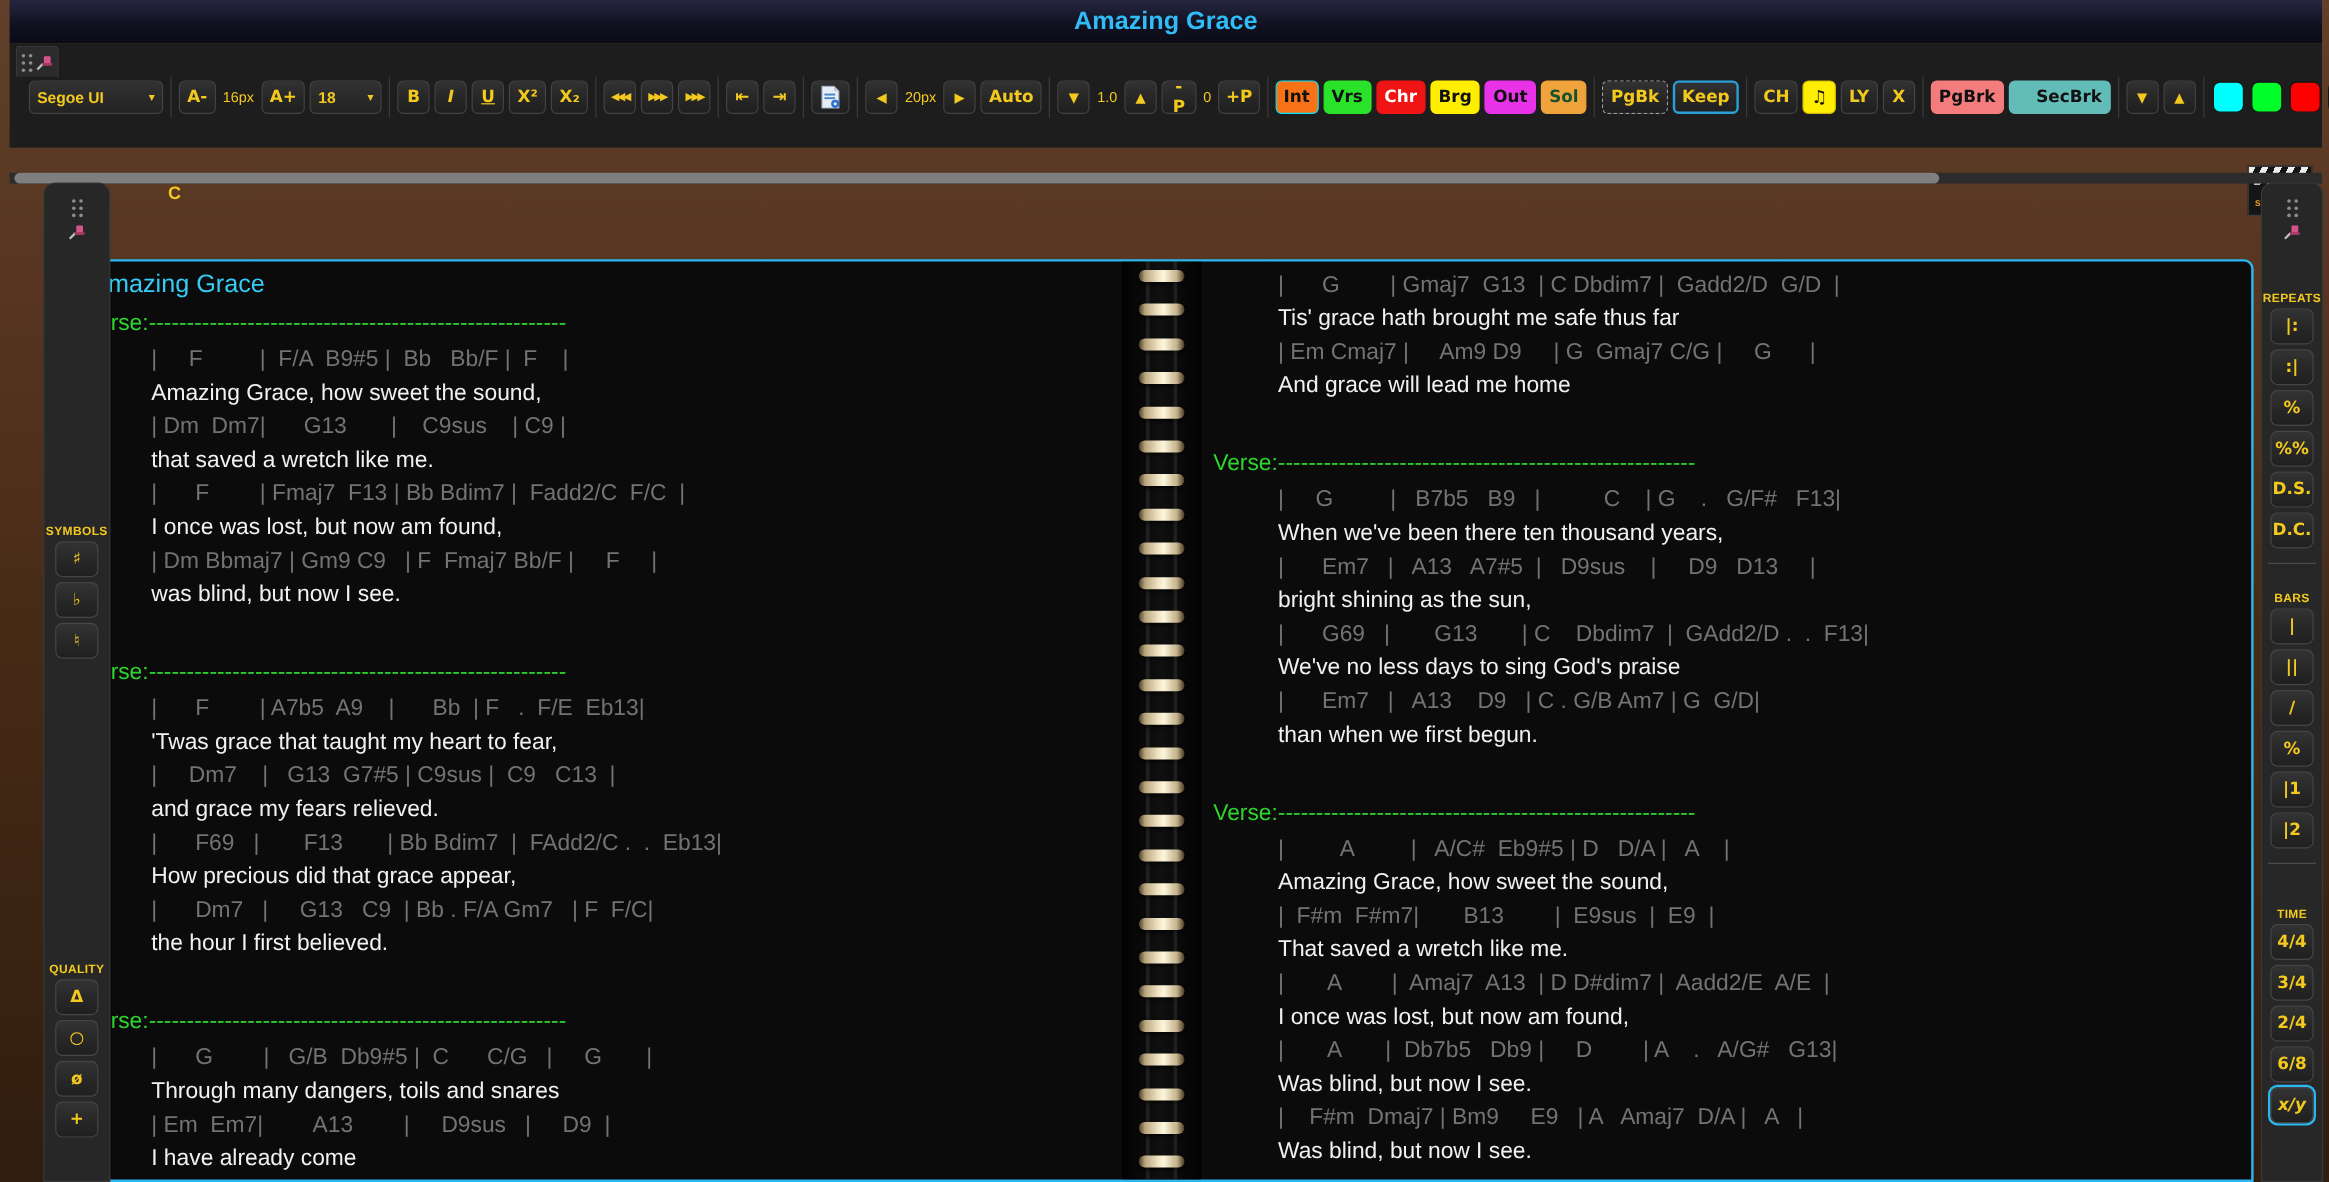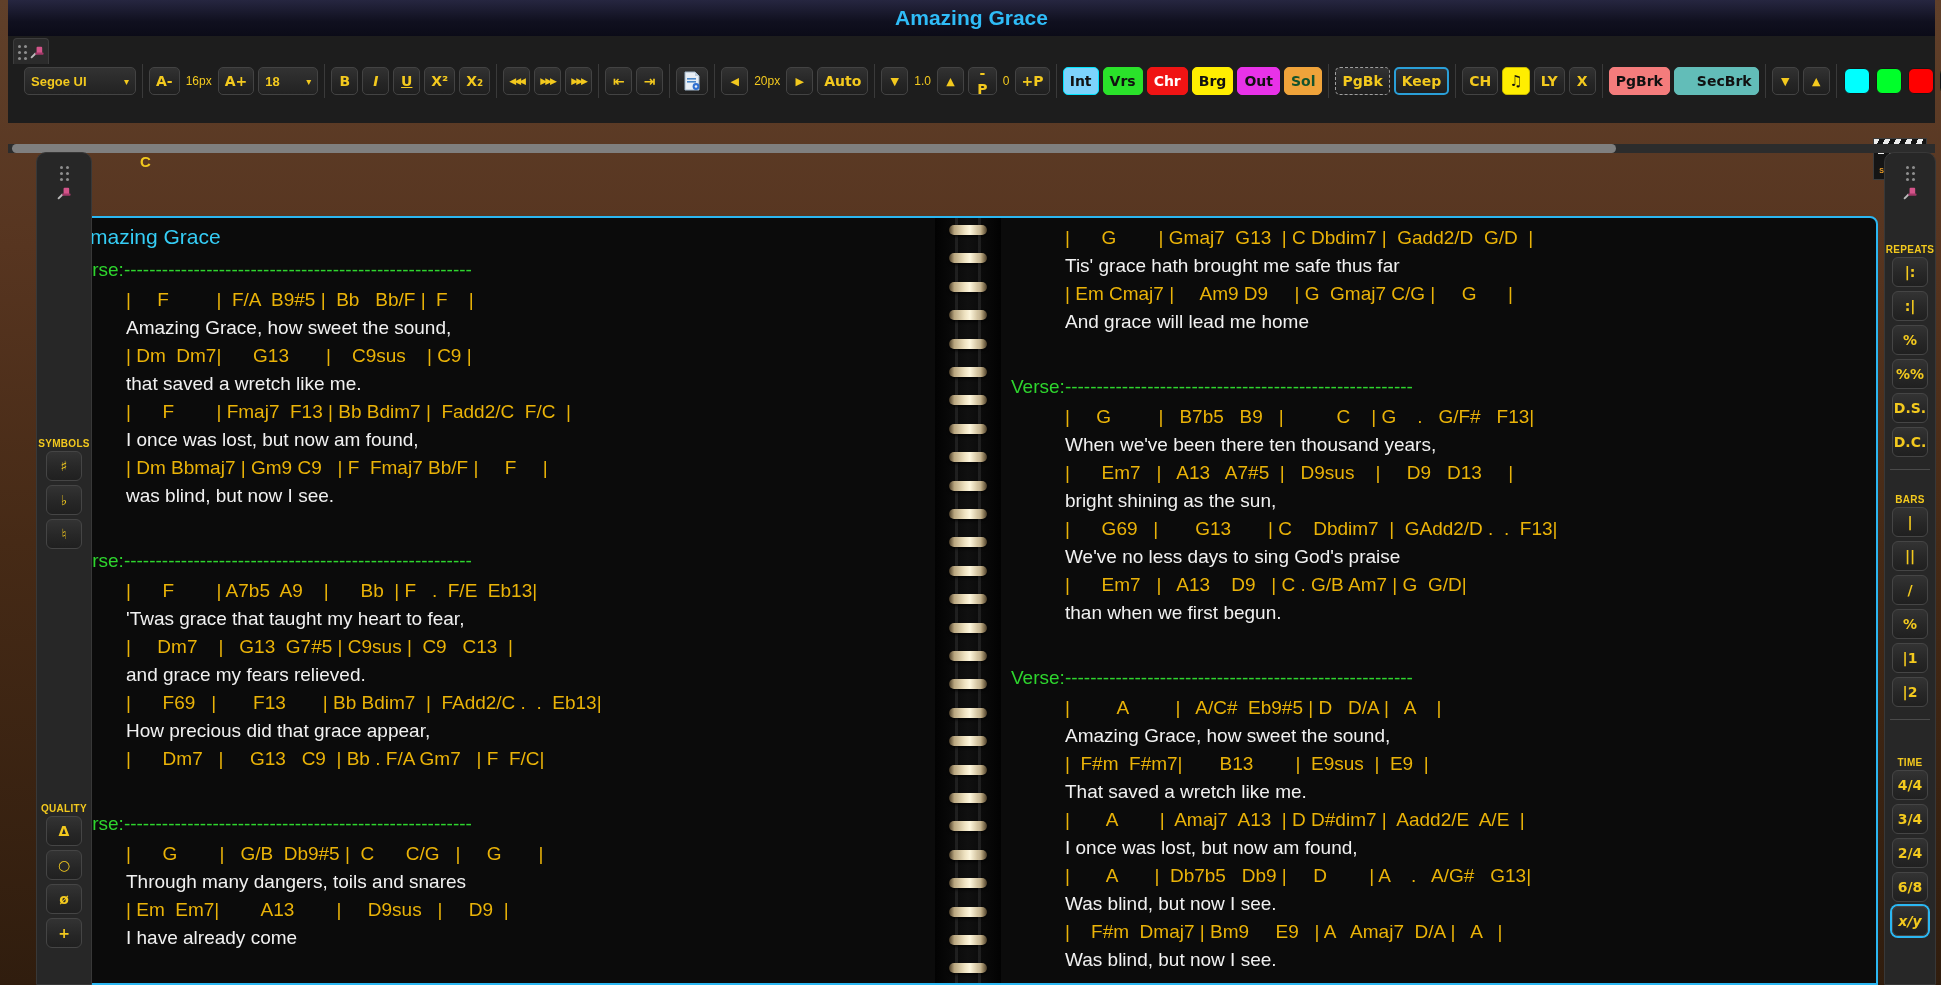--- a/index.html
+++ b/index.html
@@ -80,21 +80,21 @@
   .binding::before{left:20px;} .binding::after{left:43px;}
   .ring{position:absolute;left:50%;transform:translateX(-50%);width:38px;height:10px;border-radius:5px;
     background:linear-gradient(90deg,#4a3c26 0%,#b9a67f 14%,#efe3c2 42%,#fdf6dd 55%,#c0ad85 84%,#4a3c26 100%);
     box-shadow:0 2px 3px rgba(0,0,0,.65);}
   .song-title{color:#35cdf5;font-size:21px;line-height:26px;margin:0 0 6px 8px;}
   .vblock{margin-bottom:37px;}
   .verse-head{font-size:19px;line-height:28px;color:#2ed52e;white-space:pre;margin-left:2px;margin-bottom:2px;}
   .page-right .verse-head{margin-left:10px;}
   .line{font-size:19px;line-height:28px;white-space:pre;margin-left:58px;}
   .page-right .line{margin-left:64px;}
-  .line.chords{color:#eab308;}
+  .line.chords{color:#737373;}
   .line.lyrics{color:#f1f1f1;}
 
   
   .edge-tab{position:absolute;left:50px;width:15px;height:46px;background:#2f2f2f;
     border:1px solid #474747;border-radius:6px;z-index:2;}
   .page-marker{position:absolute;left:140px;top:153px;color:#f3c91e;font-weight:bold;font-size:15px;z-index:2;}
   .pin-svg{width:15px;height:15px;display:block;}
 </style>
 </head>
 <body>
@@ -164,21 +164,21 @@
       </div>
       <div class="tb-group">
         <button class="tb-btn cls-tri">▼</button>
         <span class="tb-text">1.0</span>
         <button class="tb-btn cls-tri">▲</button>
         <button class="tb-btn">-P</button>
         <span class="tb-text">0</span>
         <button class="tb-btn">+P</button>
       </div>
       <div class="tb-group">
-        <button class="tb-btn" style="background: #7dd3fc; border-color: rgb(0, 229, 255); color: rgb(17, 17, 17);">Int</button>
+        <button class="tb-btn" style="background: #f97316; border-color: rgb(0, 229, 255); color: rgb(17, 17, 17);">Int</button>
         <button class="tb-btn" style="background: rgb(42, 226, 42); border-color: rgb(42, 226, 42); color: rgb(17, 17, 17);">Vrs</button>
         <button class="tb-btn" style="background: rgb(240, 20, 20); border-color: rgb(240, 20, 20); color: rgb(255, 255, 255);">Chr</button>
         <button class="tb-btn" style="background: rgb(255, 238, 0); border-color: rgb(255, 238, 0); color: rgb(17, 17, 17);">Brg</button>
         <button class="tb-btn" style="background: rgb(232, 50, 232); border-color: rgb(232, 50, 232); color: rgb(17, 17, 17);">Out</button>
         <button class="tb-btn" style="background: rgb(239, 163, 58); border-color: rgb(239, 163, 58); color: #14532d;">Sol</button>
       </div>
       <div class="tb-group">
         <button class="tb-btn cls-dashed">PgBk</button>
         <button class="tb-btn cls-keep">Keep</button>
       </div>
@@ -302,20 +302,21 @@
         </div>
         <div class="vblock">
           <div class="verse-head"><span>Verse:</span><span>-------------------------------------------------------</span></div>
           <div class="line chords">|      F        | A7b5  A9    |      Bb  | F   .  F/E  Eb13|</div>
           <div class="line lyrics">'Twas grace that taught my heart to fear,</div>
           <div class="line chords">|     Dm7    |   G13  G7#5 | C9sus |  C9   C13  |</div>
           <div class="line lyrics">and grace my fears relieved.</div>
           <div class="line chords">|      F69   |       F13       | Bb Bdim7  |  FAdd2/C .  .  Eb13|</div>
           <div class="line lyrics">How precious did that grace appear,</div>
           <div class="line chords">|      Dm7   |     G13   C9  | Bb . F/A Gm7   | F  F/C|</div>
+          <div class="line lyrics">the hour I first believed.</div>
         </div>
         <div class="vblock">
           <div class="verse-head"><span>Verse:</span><span>-------------------------------------------------------</span></div>
           <div class="line chords">|      G        |   G/B  Db9#5 |  C      C/G   |     G       |</div>
           <div class="line lyrics">Through many dangers, toils and snares</div>
           <div class="line chords">| Em  Em7|        A13        |     D9sus   |     D9  |</div>
           <div class="line lyrics">I have already come</div>
         </div>
       </div>
   </div>

